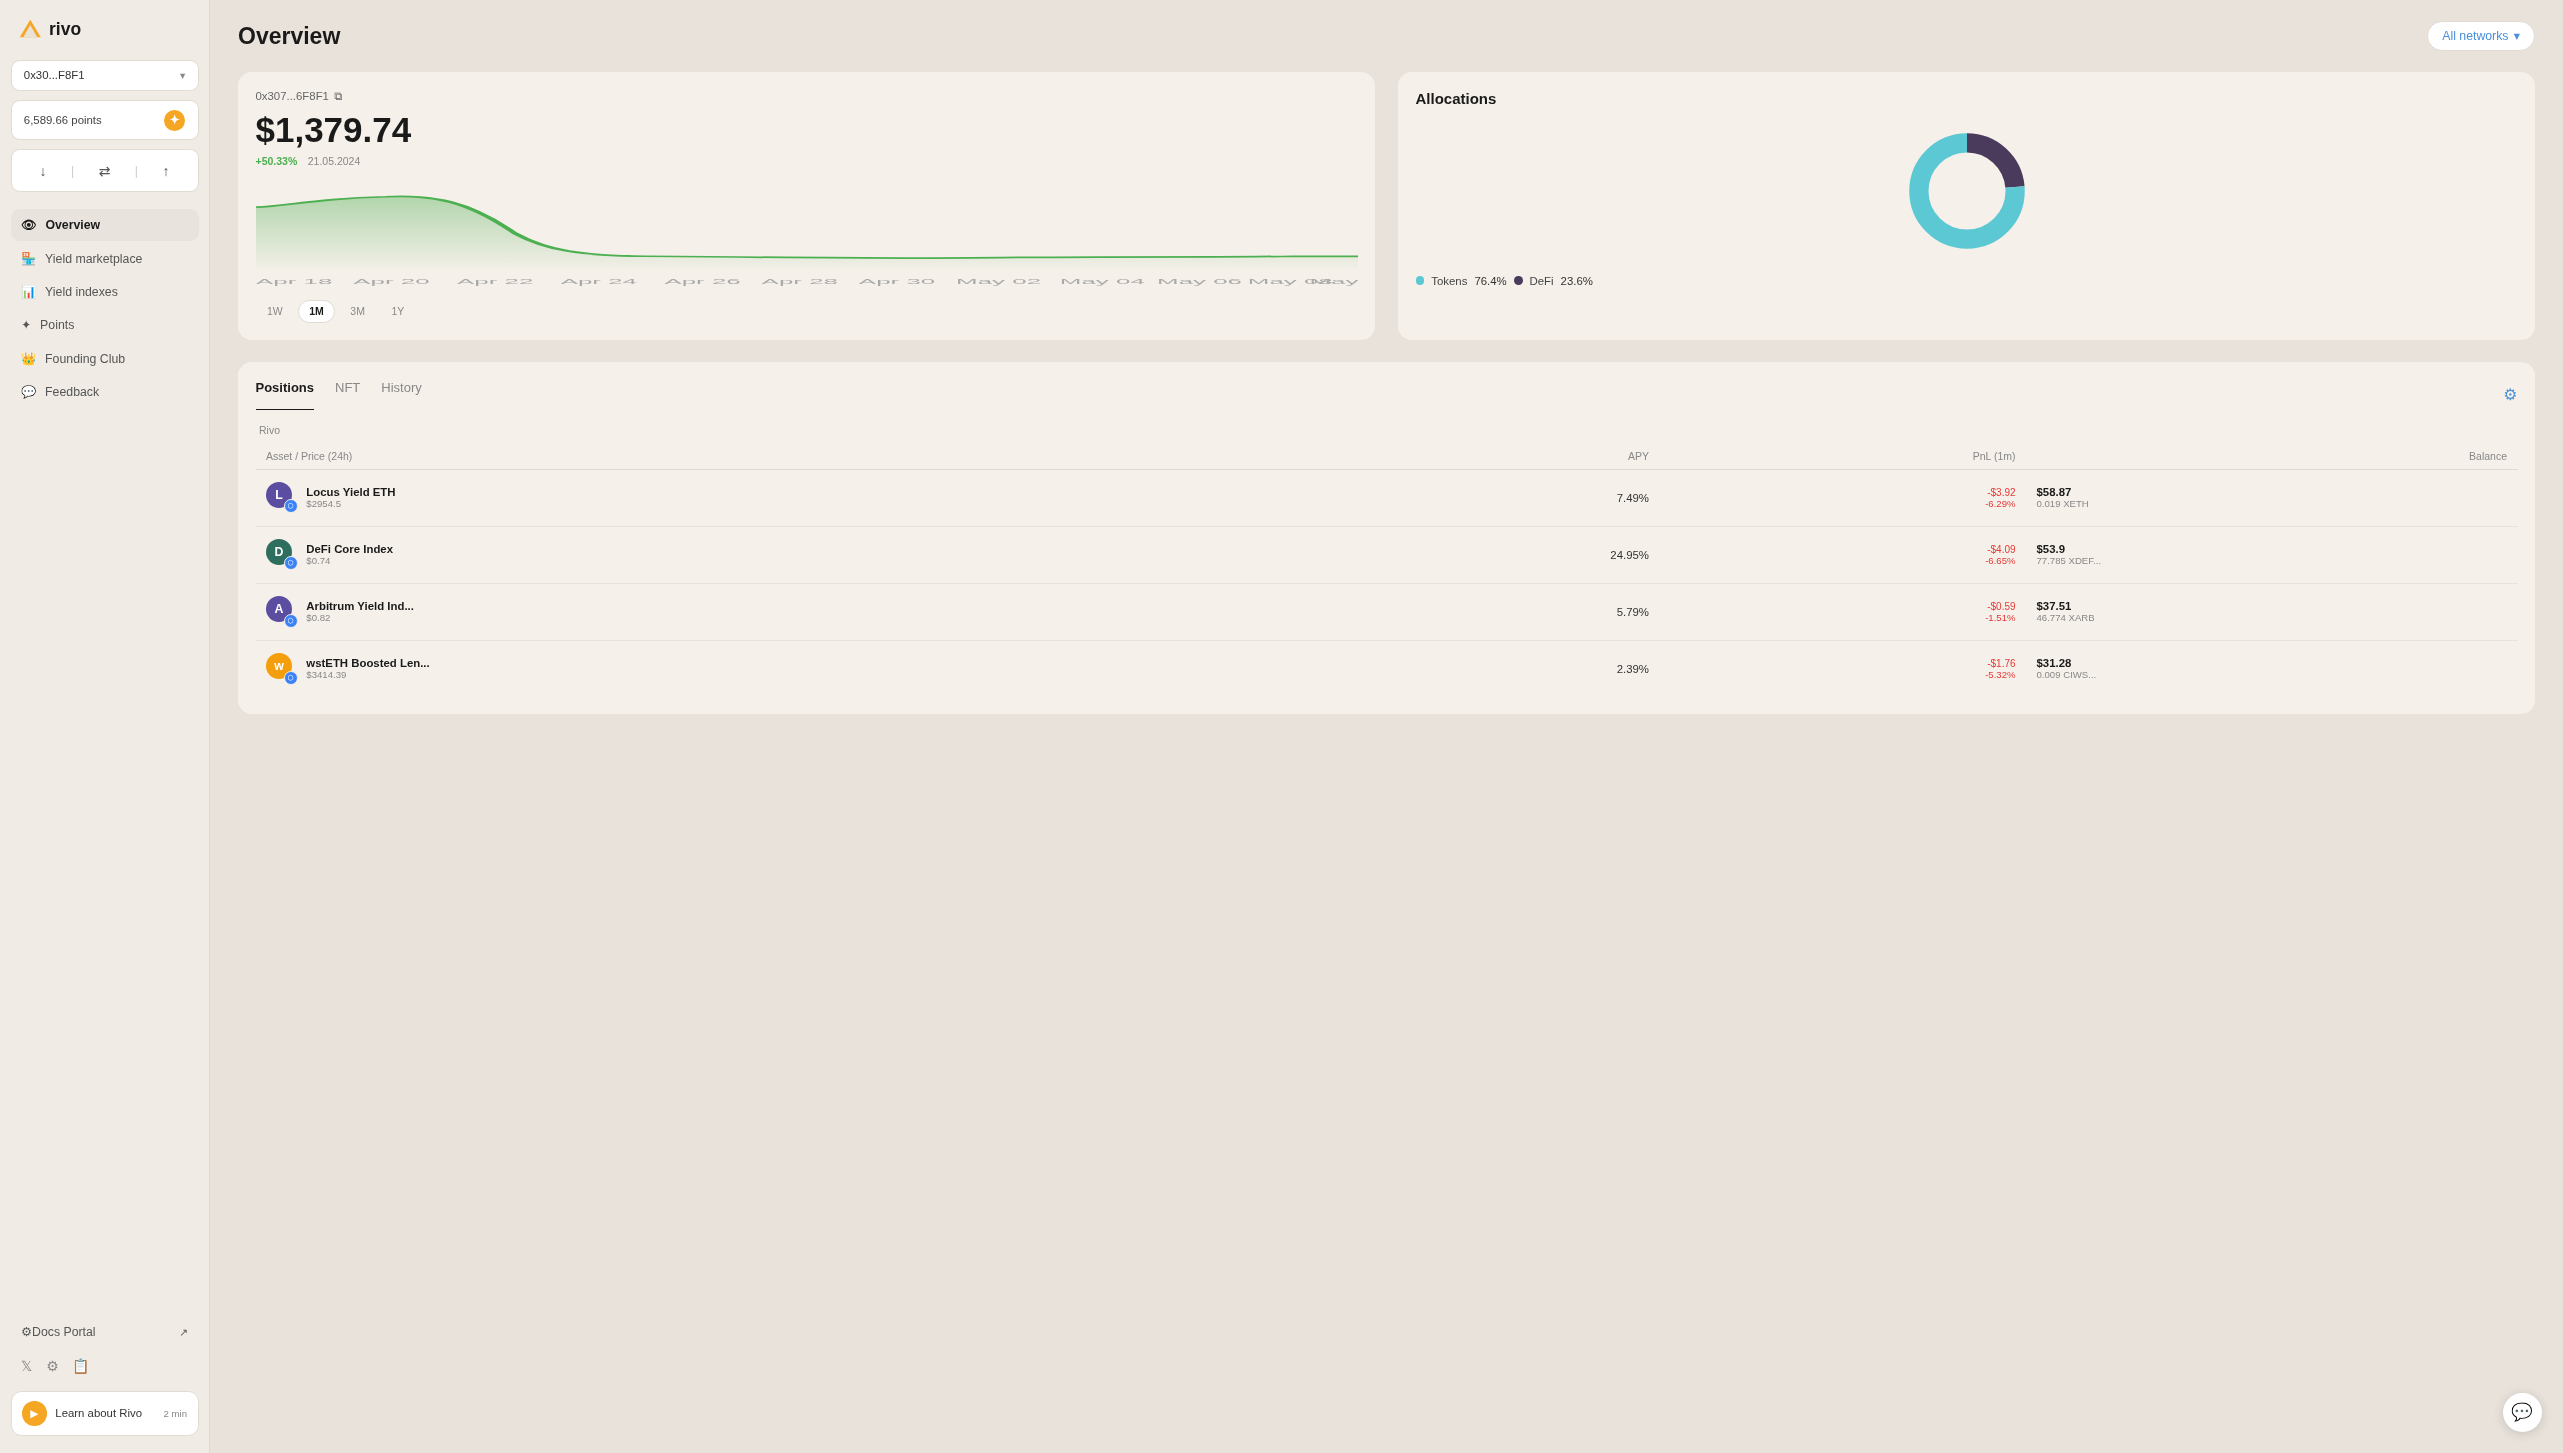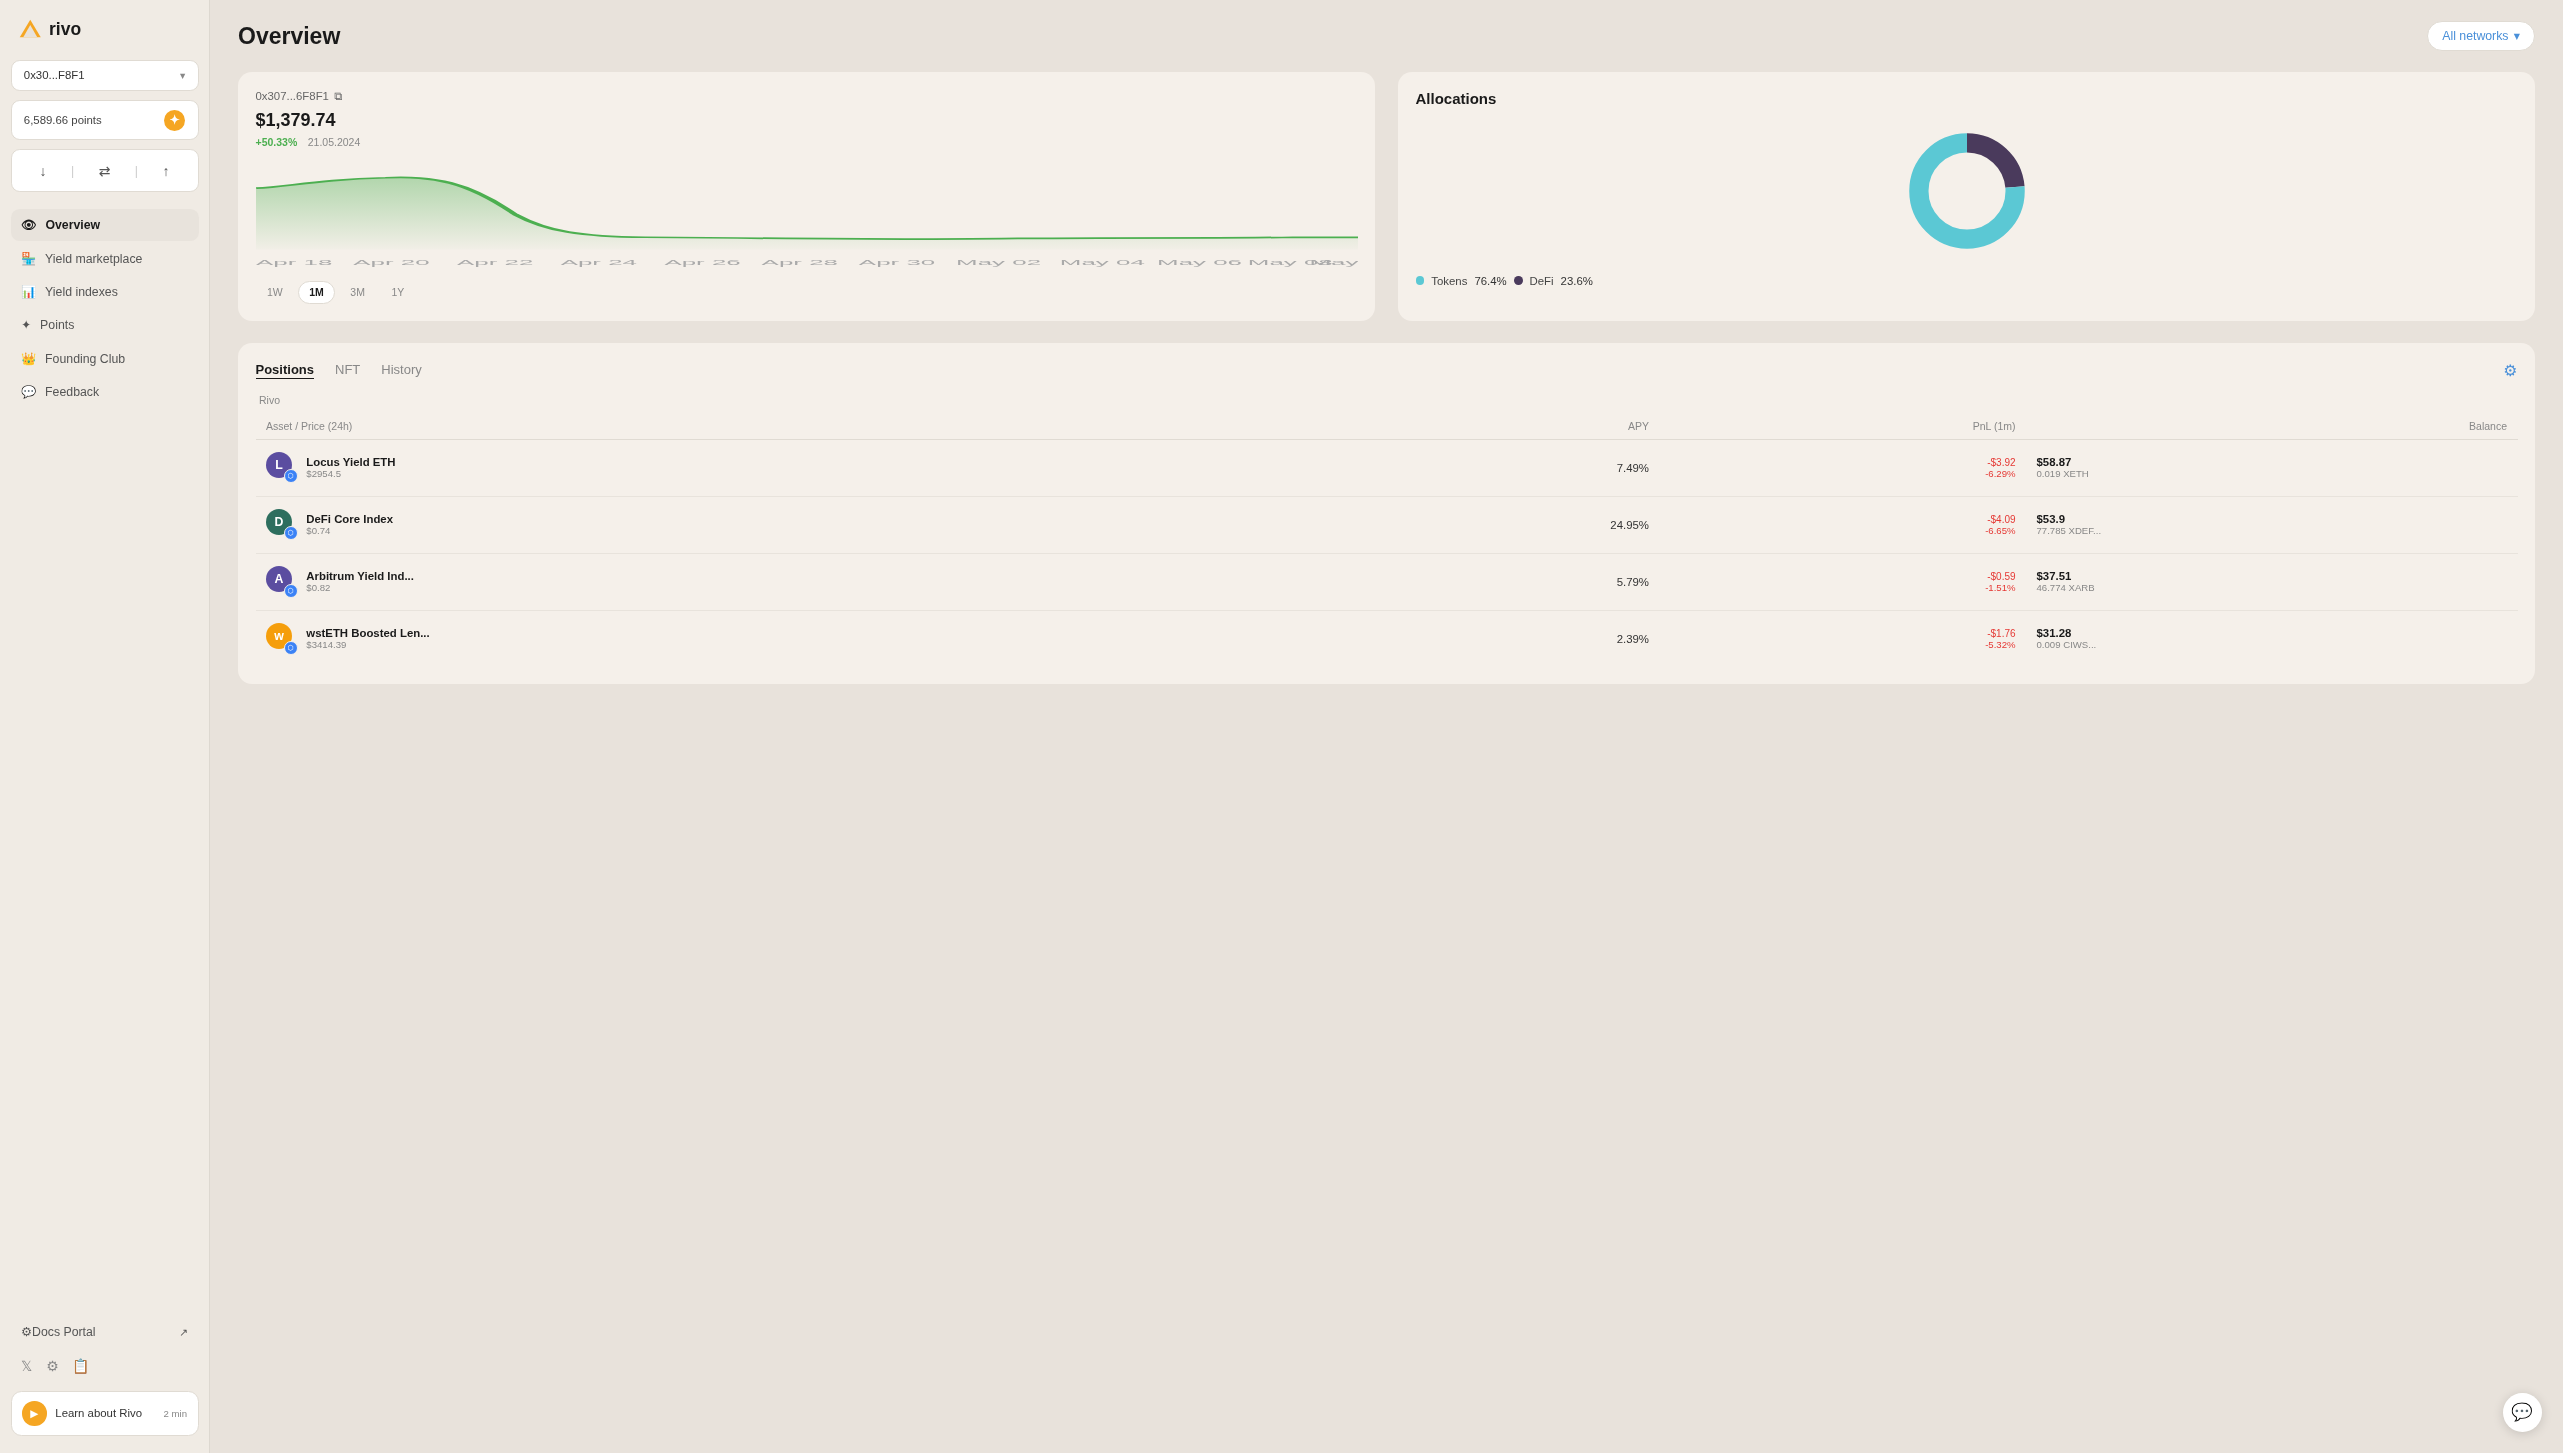--- a/index.html
+++ b/index.html
@@ -232,21 +232,21 @@
     .portfolio-address {
       display: flex;
       align-items: center;
       gap: 5.3px;
       font-size: 11.4px;
       color: #666;
       margin-bottom: 7px;
     }
     .copy-icon { cursor: pointer; font-size: 11.4px; }
     .portfolio-value {
-      font-size: 18px;
+      font-size: 35px;
       font-weight: 700;
       color: #1a1a1a;
       margin-bottom: 5.3px;
     }
     .portfolio-meta {
       display: flex;
       align-items: center;
       gap: 10.5px;
       font-size: 10.5px;
       margin-bottom: 14px;
@@ -326,21 +326,21 @@
       margin-bottom: 14px;
     }
     .positions-tabs {
       display: flex;
       gap: 21px;
     }
     .pos-tab {
       font-size: 13px;
       color: #888;
       cursor: pointer;
-      padding-bottom: 1px;
+      padding-bottom: 14px;
       border-bottom: 1.8px solid transparent;
     }
     .pos-tab.active {
       color: #1a1a1a;
       font-weight: 700;
       border-bottom-color: #1a1a1a;
     }
     .filter-icon {
       color: #4a90d9;
       cursor: pointer;

